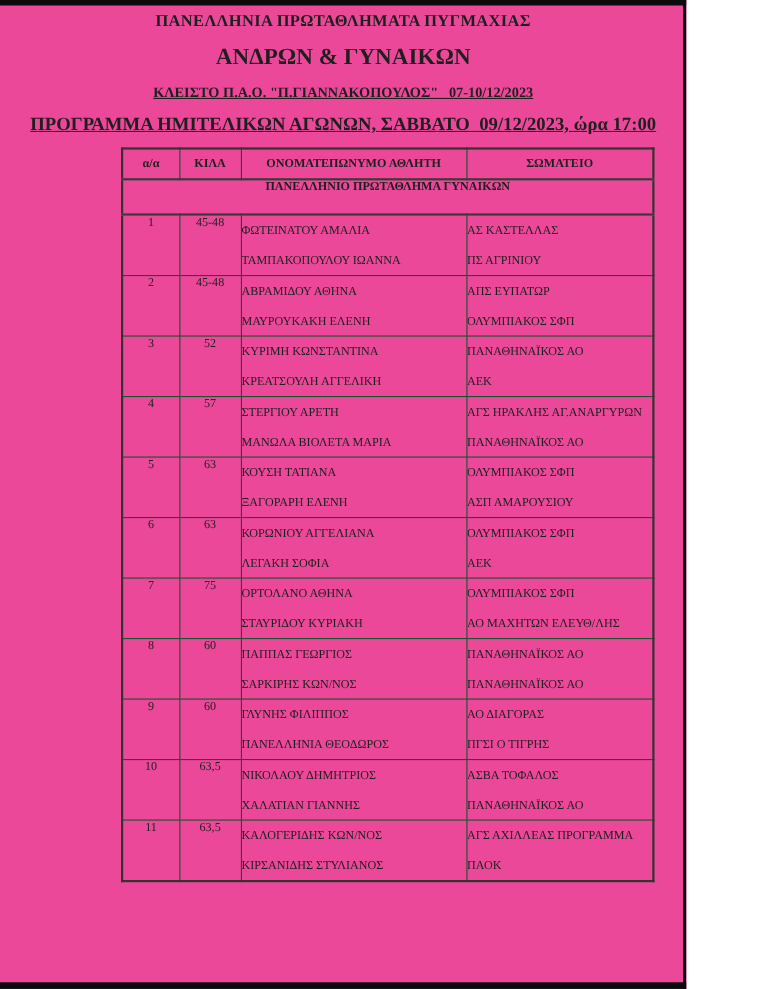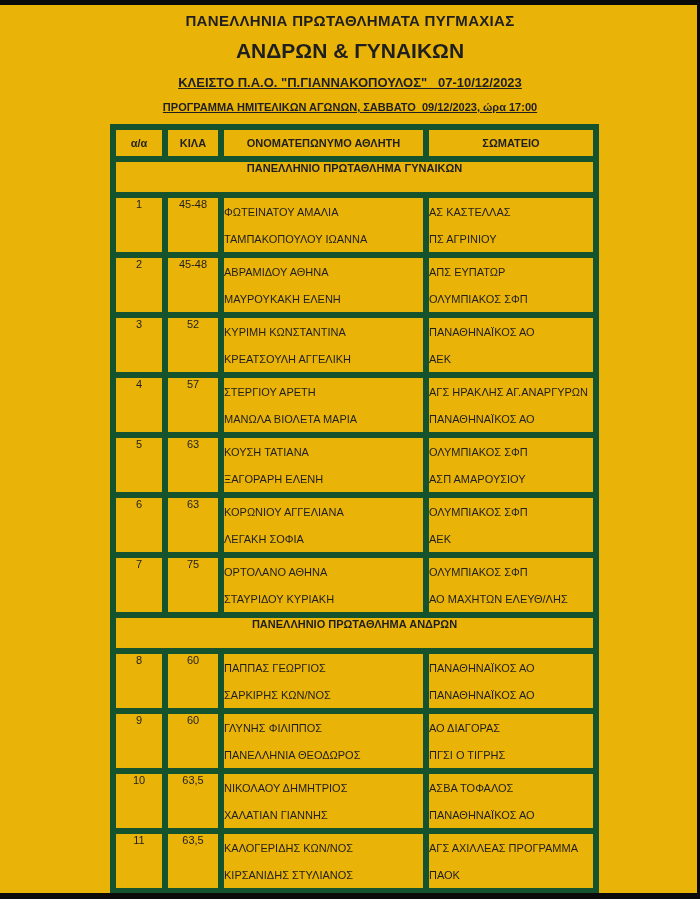--- a/index.html
+++ b/index.html
@@ -1,44 +1,44 @@
 <!DOCTYPE html>
 <html lang="el"><head>
 <meta charset="utf-8">
 <title>Boxing Semifinals Schedule</title>
 <style>
   html, body { margin: 0; padding: 0; background: #ffffff; }
   .page {
     position: relative;
-    width: 700px;
+    width: 624px;
     height: 899px;
-    background: #eab308;
-    font-family: Liberation Sans, sans-serif;
+    background: #ec4899;
+    font-family: Liberation Serif, serif;
     color: #1f1f1f;
     overflow: hidden;
   }
   .edge-top    { position: absolute; top: 0; left: 0; width: 100%; height: 5px; background: #0b0b0b; }
   .edge-bottom { position: absolute; bottom: 0; left: 0; width: 100%; height: 6px; background: #0b0b0b; }
   .edge-right  { position: absolute; top: 0; right: 0; width: 3px; height: 100%; background: #0b0b0b; }
 
   .doc-header { text-align: center; padding-top: 12px; }
   .doc-header div { white-space: pre; }
   .title-1 { font-size: 15px; font-weight: bold; letter-spacing: 0.3px; }
   .title-2 { font-size: 21px; font-weight: bold; margin-top: 10px; }
   .title-3 { font-size: 13px; font-weight: bold; text-decoration: underline; margin-top: 12px; }
-  .title-4 { font-size: 11px; font-weight: bold; text-decoration: underline; margin-top: 11px; }
+  .title-4 { font-size: 17px; font-weight: bold; text-decoration: underline; margin-top: 11px; }
 
   table.schedule {
     border-collapse: collapse;
     table-layout: fixed;
     width: 483px;
     margin: 11px 0 0 110px;
     border: 2px solid #333333;
   }
-  .schedule th, .schedule td { border: 6px solid #14532d; }
+  .schedule th, .schedule td { border: 1px solid #14532d; }
   .schedule th {
     font-size: 11px;
     font-weight: bold;
     height: 26px;
     text-align: center;
     padding: 0;
   }
   .section-cell {
     text-align: center;
     font-weight: bold;
@@ -169,23 +169,20 @@
           <td class="cell-kg">75</td>
           <td class="cell-names">
             <div class="line">ΟΡΤΟΛΑΝΟ ΑΘΗΝΑ</div>
             <div class="line">ΣΤΑΥΡΙΔΟΥ ΚΥΡΙΑΚΗ</div>
           </td>
           <td class="cell-clubs">
             <div class="line">ΟΛΥΜΠΙΑΚΟΣ ΣΦΠ</div>
             <div class="line">ΑΟ ΜΑΧΗΤΩΝ ΕΛΕΥΘ/ΛΗΣ</div>
           </td>
         </tr>
-        <tr class="section-row">
-          <td class="section-cell" colspan="4">ΠΑΝΕΛΛΗΝΙΟ ΠΡΩΤΑΘΛΗΜΑ ΑΝΔΡΩΝ</td>
-        </tr>
         <tr class="bout-row">
           <td class="cell-no">8</td>
           <td class="cell-kg">60</td>
           <td class="cell-names">
             <div class="line">ΠΑΠΠΑΣ ΓΕΩΡΓΙΟΣ</div>
             <div class="line">ΣΑΡΚΙΡΗΣ ΚΩΝ/ΝΟΣ</div>
           </td>
           <td class="cell-clubs">
             <div class="line">ΠΑΝΑΘΗΝΑΪΚΟΣ ΑΟ</div>
             <div class="line">ΠΑΝΑΘΗΝΑΪΚΟΣ ΑΟ</div>

